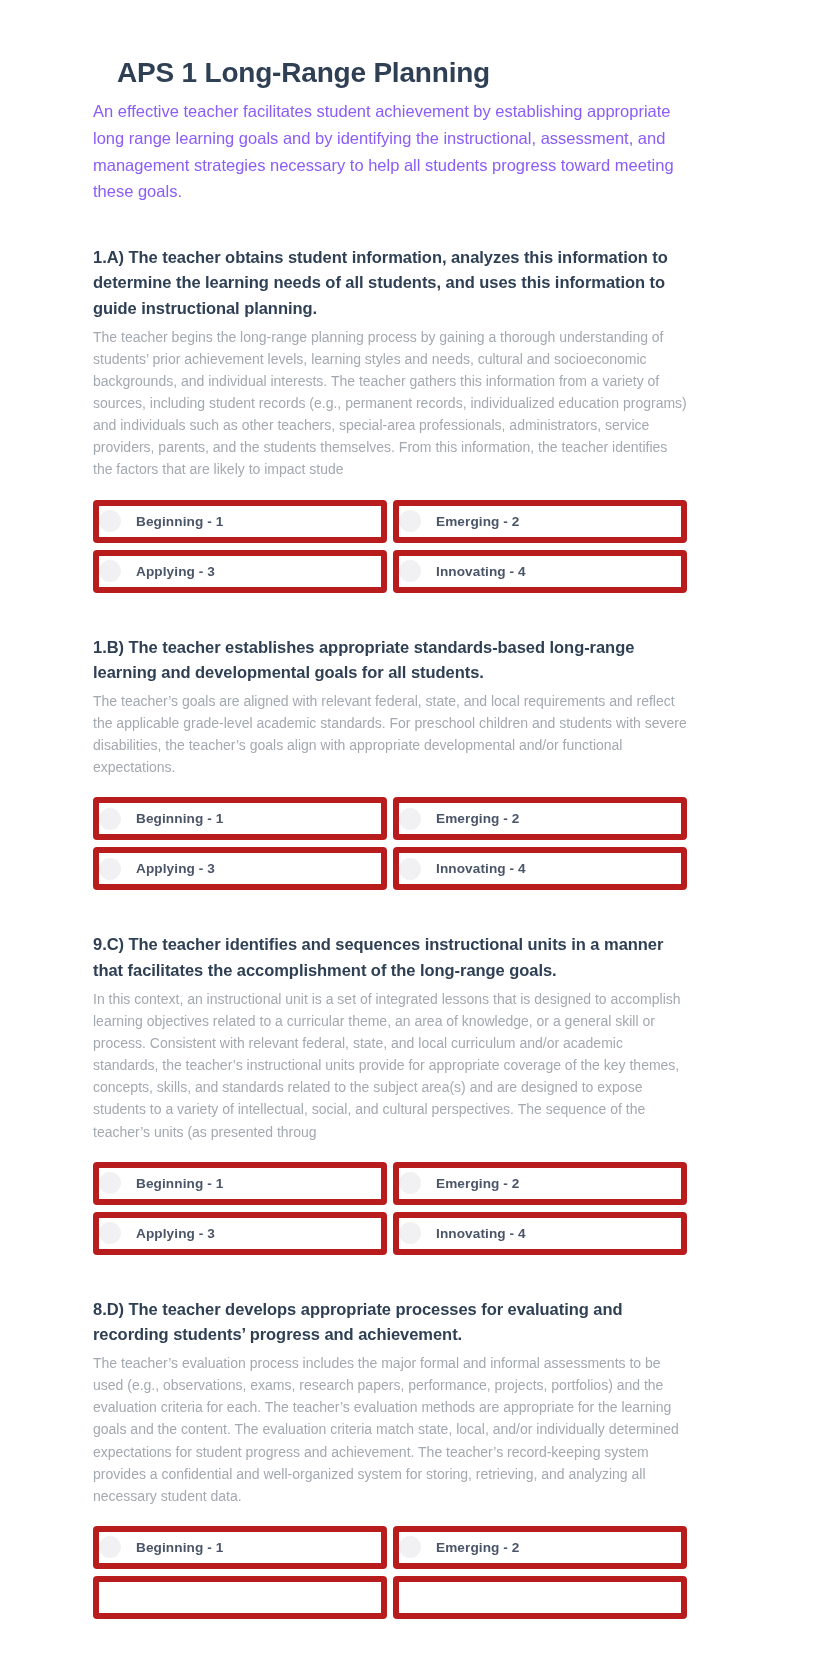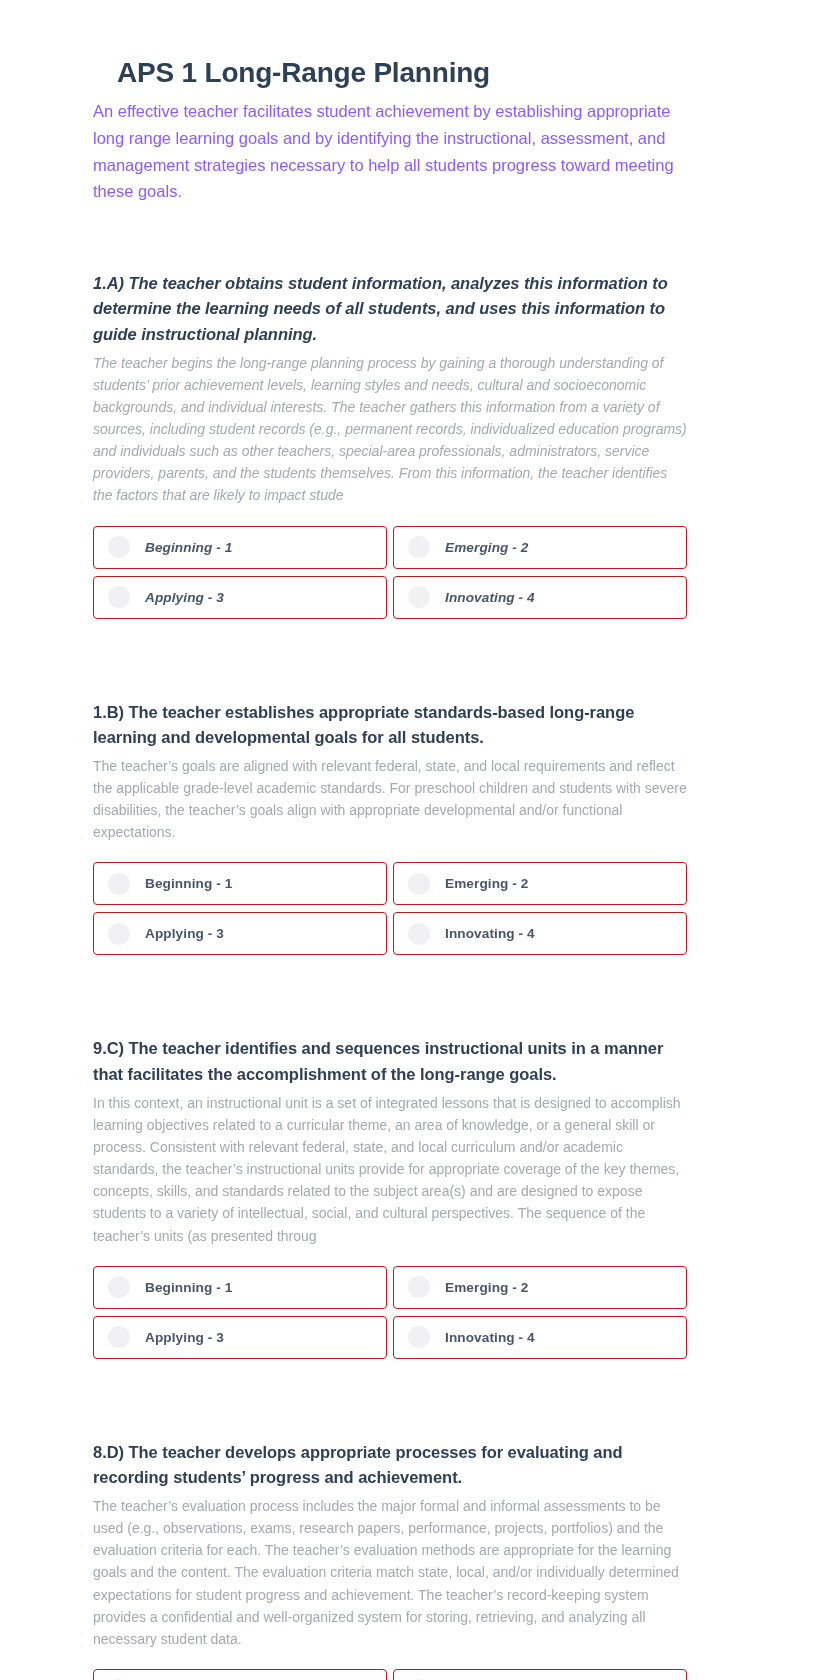--- a/index.html
+++ b/index.html
@@ -42,26 +42,25 @@
   .page-intro {
     font-size: 16.5px;
     color: #8b5cf6;
     line-height: 1.62;
     font-weight: normal;
     width: 598px;
   }
 
   
   .section {
-    margin-top: 81px;
+    margin-top: 42px;
   }
 
   .section:first-of-type {
-    margin-top: 66px;
-    font-style: italic;
+    margin-top: 40px;
   }
 
   .section-heading {
     font-size: 16.5px;
     font-weight: bold;
     color: #2f4055;
     line-height: 1.53;
     margin-bottom: 5px;
     letter-spacing: -0.05px;
   }
@@ -78,24 +77,23 @@
     display: grid;
     grid-template-columns: 1fr 1fr;
     gap: 7px 6px;
     margin-top: 19px;
   }
 
   .option {
     display: flex;
     align-items: center;
     height: 43px;
-    border: 1px solid #b91c1c;
+    border: 6px solid #b91c1c;
     border-radius: 4px;
     background: #ffffff;
-    padding-left: 14px;
     cursor: pointer;
   }
 
   .option-radio {
     width: 22px;
     height: 22px;
     border-radius: 50%;
     background: #f1f1f3;
     flex: 0 0 auto;
     margin-right: 15px;

